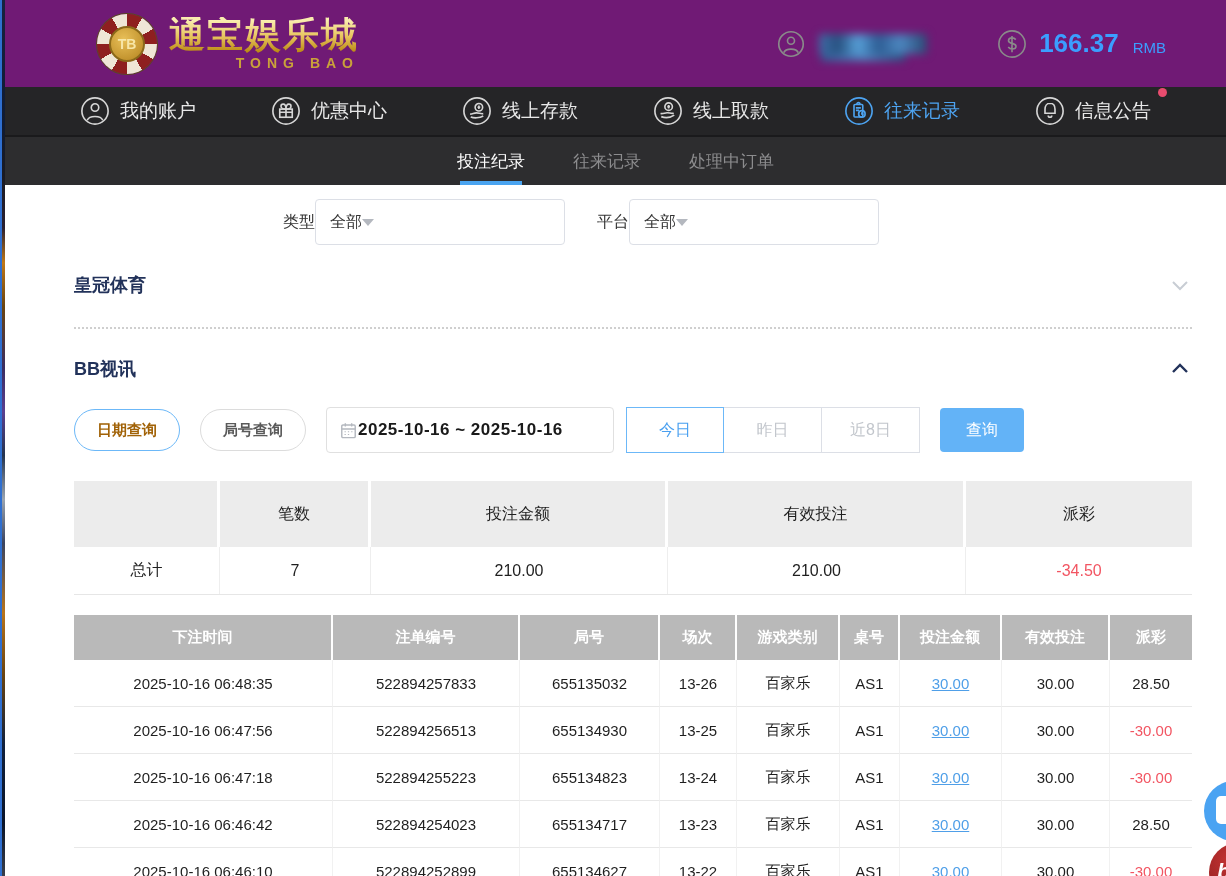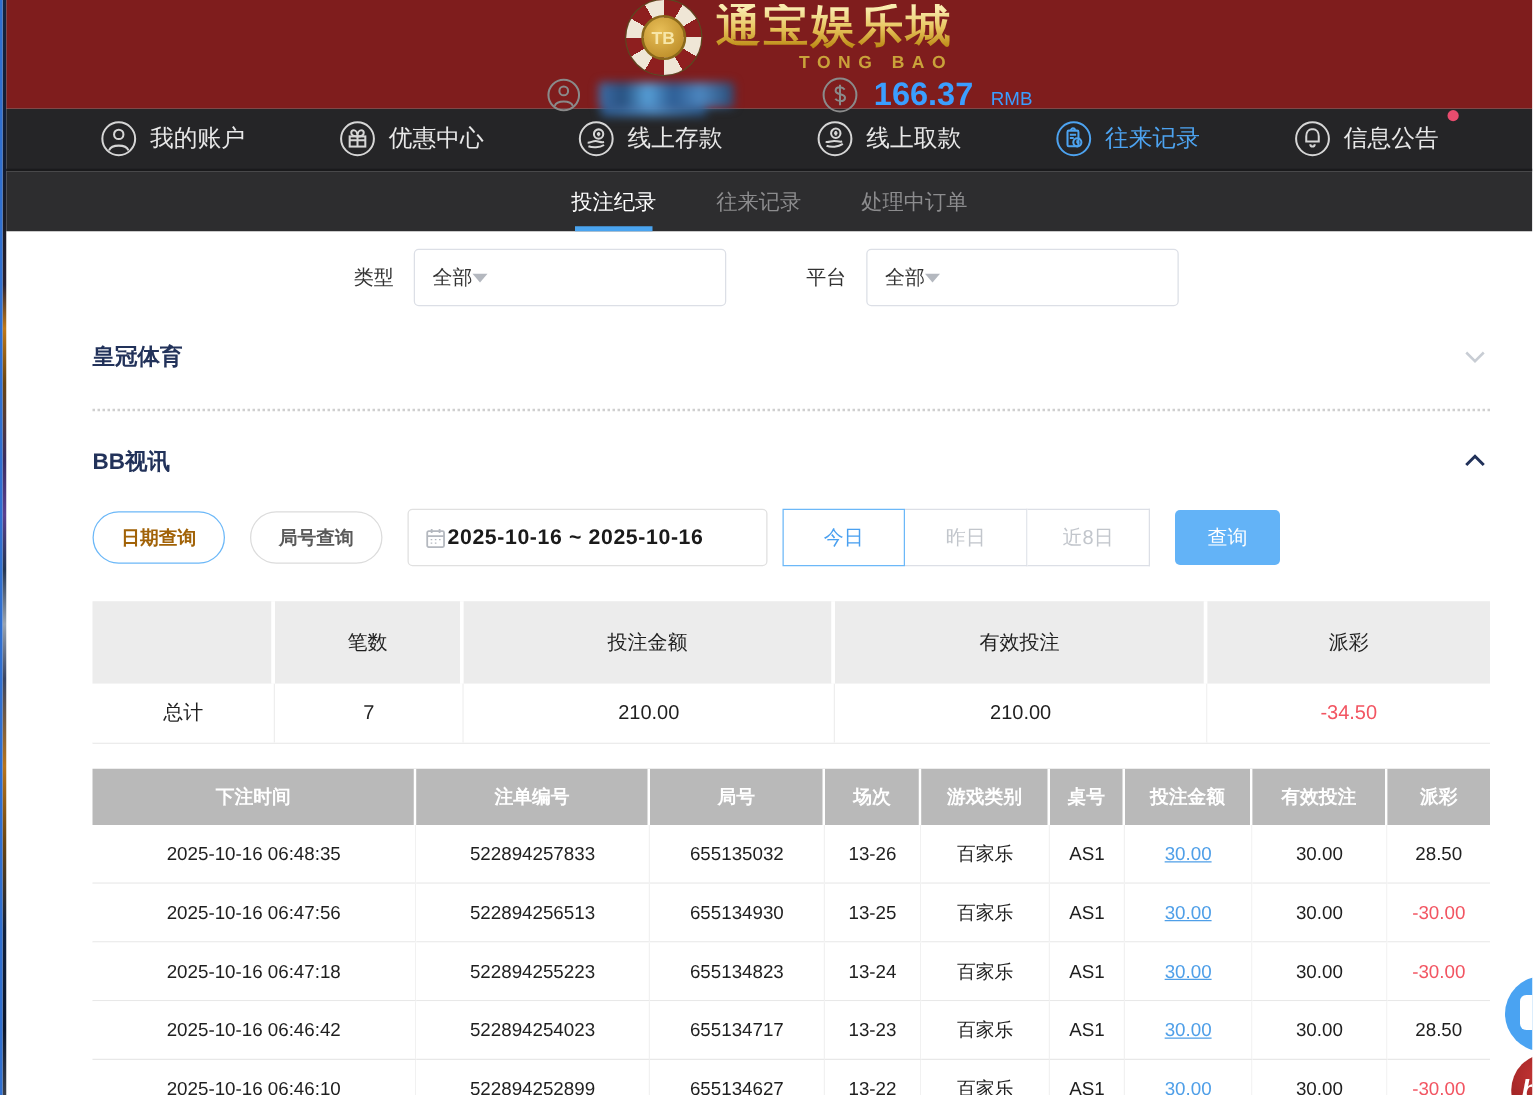--- a/index.html
+++ b/index.html
@@ -8,21 +8,21 @@
   .page { position:relative; width:1226px; height:876px; overflow:hidden; background:#fff; }
 
   
   .left-strip { position:absolute; left:0; top:0; width:5px; height:876px; z-index:5;
     border-left:2px solid #2f6fd0;
     background:linear-gradient(180deg,#16233f 0%,#101b33 14%,#1a1a22 20%,#2a2030 26%,#c07818 30%,#6a4410 35%,#3a2c60 42%,#5a4090 47%,#24344f 52%,#9aa4b0 57%,#3a4460 62%,#b8741c 70%,#6a4410 77%,#10203c 85%,#0a1428 94%,#3a3f4a 100%); }
 
   .content { margin-left:5px; width:1221px; }
 
   
-  .topbar { height:87px; background:#7f1d1d; display:flex; align-items:center; justify-content:space-between; padding:0 60px 0 92px;flex-direction:column; }
+  .topbar { height:87px; background:#701a75; display:flex; align-items:center; justify-content:space-between; padding:0 60px 0 92px; }
   .brand { display:flex; align-items:center; gap:12px; }
   .chip { width:60px; height:60px; border-radius:50%; background:repeating-conic-gradient(#8e1f1f 0deg 30deg,#efe6d6 30deg 60deg); display:flex; align-items:center; justify-content:center; box-shadow:0 0 0 1px #5a4a20; }
   .chip-inner { width:36px; height:36px; border-radius:50%; background:radial-gradient(circle at 40% 35%,#e8bf58,#b4831f); border:2px solid #8a681a; color:#f7e6a8; font-size:14px; font-weight:bold; display:flex; align-items:center; justify-content:center; }
   .brand-text { display:flex; flex-direction:column; }
   .brand-name { font-size:36px; font-weight:bold; letter-spacing:2px;
     background:linear-gradient(180deg,#f9ecae 10%,#e7c35c 55%,#b8860f 100%);
     -webkit-background-clip:text; background-clip:text; color:transparent; line-height:1; }
   .brand-sub { font-size:14px; font-weight:bold; color:#caa23a; letter-spacing:6px; text-align:right; margin-top:2px; }
   .topbar-right { display:flex; align-items:center; gap:70px; }
   .user-box { display:flex; align-items:center; gap:14px; }
@@ -42,21 +42,21 @@
 
   
   .subtabs { height:48px; background:#2d2d2f; display:flex; align-items:center; justify-content:center; gap:48px; }
   .subtab { font-size:17px; color:#8c8c8e; cursor:pointer; position:relative; height:48px; display:flex; align-items:center; }
   .subtab.active { color:#fff; }
   .subtab .underline { position:absolute; bottom:0; left:50%; transform:translateX(-50%); width:62px; height:4px; background:#4aa4f0; }
 
   
   .main-inner { width:1118px; margin-left:69px; position:relative; }
 
-  .filter-row { display:flex; align-items:center; margin-top:14px; margin-left:209px; gap:16px; }
+  .filter-row { display:flex; align-items:center; margin-top:14px; margin-left:209px; }
   .filter-label { font-size:16px; color:#333; }
   .select { width:250px; height:46px; border:1px solid #dcdfe6; border-radius:4px; background:#fff; display:flex; align-items:center; padding:0 14px; cursor:pointer; }
   .select-value { font-size:16px; color:#333; }
   .caret-down { width:0; height:0; border-left:6px solid transparent; border-right:6px solid transparent; border-top:7px solid #b4b8bf; }
   .filter-gap { width:32px; }
 
   .section-head { display:flex; align-items:center; justify-content:space-between; margin-top:28px; }
   .section-title { font-size:18px; font-weight:bold; color:#22325a; }
   .dotted-div { border-bottom:2px dotted #cfcfcf; margin-top:30px; }
 

